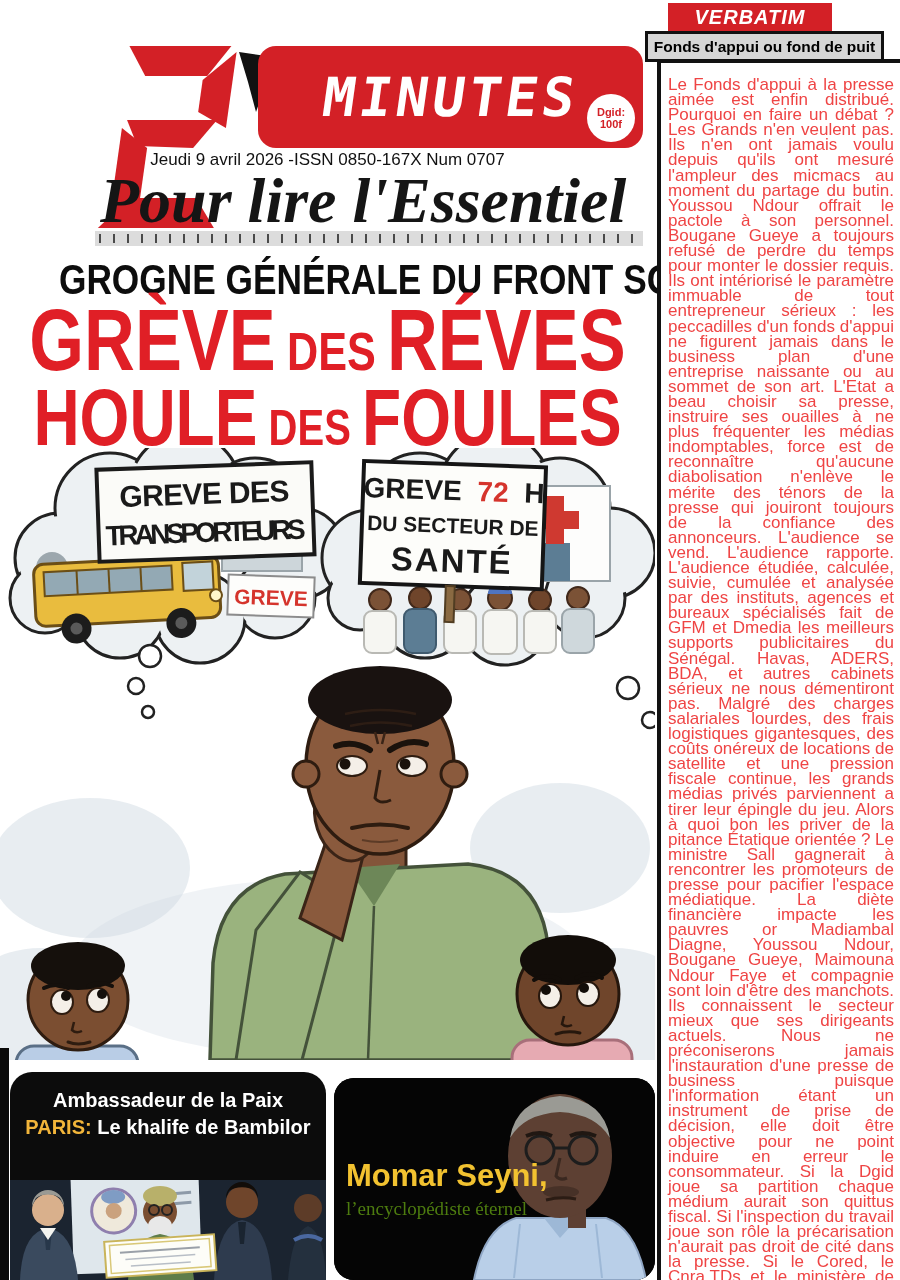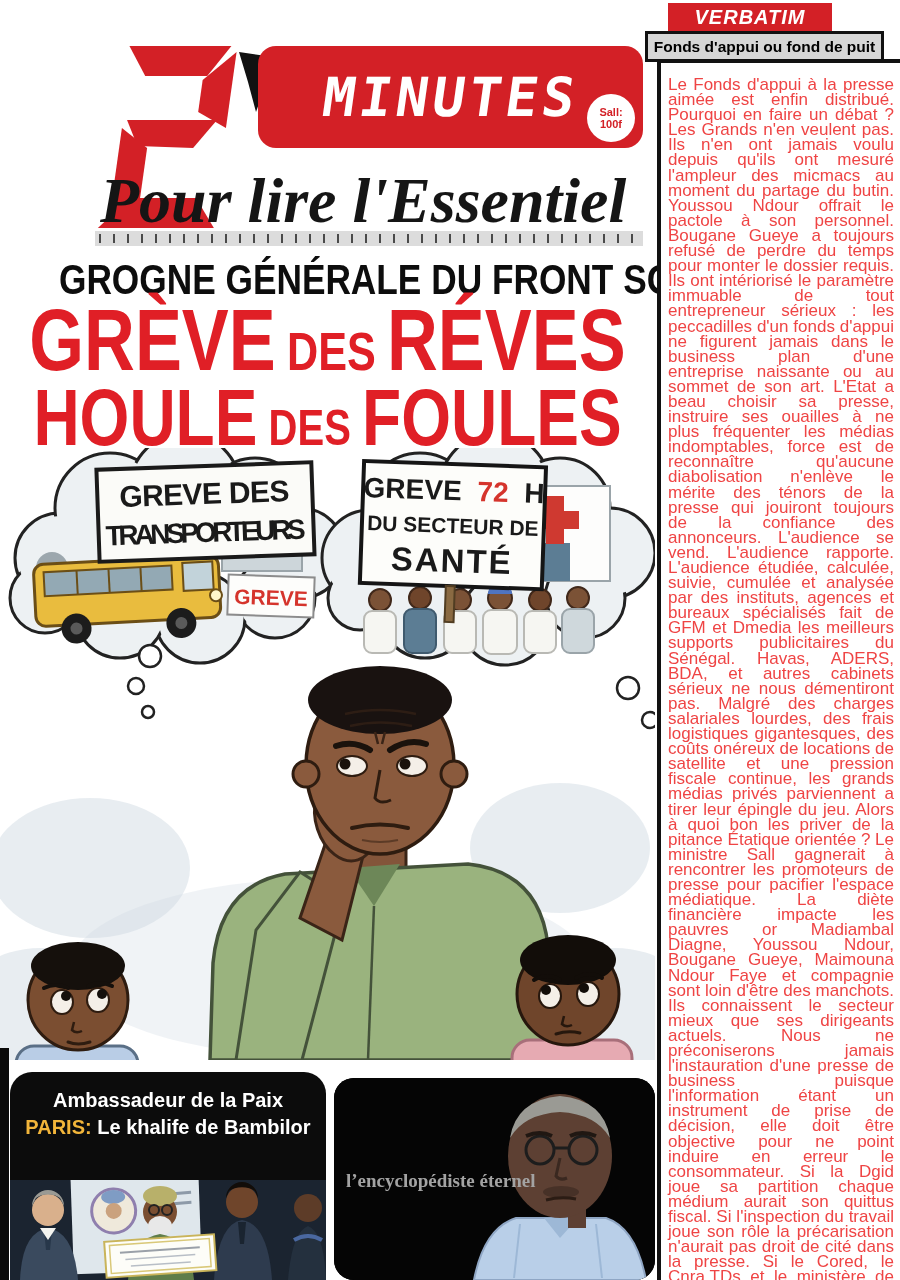--- a/index.html
+++ b/index.html
@@ -45,21 +45,21 @@
   .paris-panel{position:absolute;left:10px;top:1072px;width:316px;height:208px;background:#0c0c0c;
       border-radius:22px 22px 0 0;overflow:hidden;}
   .paris-header{padding-top:15px;text-align:center;font-weight:700;font-size:20px;line-height:27px;color:#fff;}
   .paris-tag{color:#f2b53a;}
   .paris-photo{position:absolute;left:0;bottom:0;width:316px;height:100px;}
   .momar-panel{position:absolute;left:334px;top:1078px;width:321px;height:202px;background:#000;
       border-radius:20px;overflow:hidden;}
   .momar-photo{position:absolute;left:0;top:0;width:321px;height:202px;}
   .momar-text{position:absolute;left:12px;top:80px;}
   .momar-name{color:#f2c230;font-weight:800;font-size:31px;}
-  .momar-sub{color:#a3a3a3;font-family:"Liberation Serif",serif;font-weight:700;font-size:19px;margin-top:12px;}
+  .momar-sub{color:#4d7c0f;font-family:"Liberation Serif",serif;font-weight:400;font-size:19px;margin-top:4px;}
 
   
   .verbatim-tab{position:absolute;left:668px;top:3px;width:164px;height:28px;background:#d32026;
       color:#fff;font-weight:800;font-size:20px;letter-spacing:1px;display:flex;
       align-items:center;justify-content:center;font-style:italic;}
   .verbatim-subhead{position:absolute;left:645px;top:31px;width:233px;height:25px;background:#d6d6d6;
       border:3px solid #111;color:#000;font-weight:700;font-size:15.5px;display:flex;
       align-items:center;justify-content:center;}
   .verbatim-box{position:absolute;left:657px;top:59px;width:226px;height:1205px;background:#fff;
       border:4px solid #111;padding:14px 7px 0 7px;}
@@ -80,25 +80,26 @@
       <polygon points="24,186 140,186 118,156 52,156"></polygon>
     </g>
   </svg>
   <svg class="apostrophe" viewBox="0 0 36 62">
     <polygon points="1,0 35,5 30,26 18,60 10,30" fill="#111"></polygon>
   </svg>
 
   <div class="minutes-banner">
     <span class="minutes-word">MINUTES</span>
     <div class="price-badge">
-      <span>Sall:</span>
+      <span>Dgid:</span>
       <span>100f</span>
     </div>
   </div>
 
+  <div class="dateline">Jeudi 9 avril 2026 -ISSN 0850-167X Num 0707</div>
   <div class="tagline">Pour lire l'Essentiel</div>
   <div class="ruler-strip"></div>
 
   <div class="kicker">GROGNE GÉNÉRALE DU FRONT SOCIAL</div>
   <div class="headline-line hl1">
     <span class="hl-big1">GRÈVE</span>
     <span class="hl-small1">DES</span>
     <span class="hl-big1">RÉVES</span>
   </div>
   <div class="headline-line hl2">
@@ -373,20 +374,21 @@
       <path d="M176,60 Q182,22 226,18 Q270,22 276,60 Q262,36 226,34 Q190,36 176,60 Z" fill="#9a9a94"></path>
       <circle cx="206" cy="72" r="14" fill="none" stroke="#1d1d1d" stroke-width="3"></circle>
       <circle cx="249" cy="72" r="14" fill="none" stroke="#1d1d1d" stroke-width="3"></circle>
       <line x1="220" y1="70" x2="235" y2="70" stroke="#1d1d1d" stroke-width="3"></line>
       <path d="M192,58 Q206,52 218,58 M236,58 Q248,52 262,58" stroke="#201712" stroke-width="4" fill="none"></path>
       <path d="M226,80 L222,98 Q226,103 233,100" stroke="#3a2820" stroke-width="3" fill="none"></path>
       <ellipse cx="227" cy="114" rx="18" ry="6" fill="#3f2b22" opacity=".7"></ellipse>
       <path d="M212,122 Q227,118 242,121" stroke="#2b1c14" stroke-width="3" fill="none"></path>
     </svg>
     <div class="momar-text">
+      <div class="momar-name">Momar Seyni,</div>
       <div class="momar-sub">l’encyclopédiste éternel</div>
     </div>
   </div>
 
   <div class="verbatim-tab">VERBATIM</div>
   <div class="verbatim-subhead">Fonds d'appui ou fond de puit</div>
   <div class="verbatim-box">
     <p class="verbatim-body">Le Fonds d'appui à la presse aimée est enfin distribué. Pourquoi en faire un débat ? Les Grands n'en veulent pas. Ils n'en ont jamais voulu depuis qu'ils ont mesuré l'ampleur des micmacs au moment du partage du butin. Youssou Ndour offrait le pactole à son personnel. Bougane Gueye a toujours refusé de perdre du temps pour monter le dossier requis. Ils ont intériorisé le paramètre immuable de tout entrepreneur sérieux : les peccadilles d'un fonds d'appui ne figurent jamais dans le business plan d'une entreprise naissante ou au sommet de son art. L'Etat a beau choisir sa presse, instruire ses ouailles à ne plus fréquenter les médias indomptables, force est de reconnaître qu'aucune diabolisation n'enlève le mérite des ténors de la presse qui jouiront toujours de la confiance des annonceurs. L'audience se vend. L'audience rapporte. L'audience étudiée, calculée, suivie, cumulée et analysée par des instituts, agences et bureaux spécialisés fait de GFM et Dmedia les meilleurs supports publicitaires du Sénégal. Havas, ADERS, BDA, et autres cabinets sérieux ne nous démentiront pas. Malgré des charges salariales lourdes, des frais logistiques gigantesques, des coûts onéreux de locations de satellite et une pression fiscale continue, les grands médias privés parviennent a tirer leur épingle du jeu. Alors à quoi bon les priver de la pitance Étatique orientée ? Le ministre Sall gagnerait à rencontrer les promoteurs de presse pour pacifier l'espace médiatique. La diète financière impacte les pauvres or Madiambal Diagne, Youssou Ndour, Bougane Gueye, Maimouna Ndour Faye et compagnie sont loin d'être des manchots. Ils connaissent le secteur mieux que ses dirigeants actuels. Nous ne préconiserons jamais l'instauration d'une presse de business puisque l'information étant un instrument de prise de décision, elle doit être objective pour ne point induire en erreur le consommateur. Si la Dgid joue sa partition chaque médium aurait son quittus fiscal. Si l'inspection du travail joue son rôle la précarisation n'aurait pas droit de cité dans la presse. Si le Cored, le Cnra,TDs et le ministère de tutelle s'obligeaient à faire respecter les textes, la distribution du Fonds d'appui à la presse aurait juste fait l'objet d'une répartition équitable et consensuelle. Quand ledit fonds touche le fond, tout ce que pond la presse ne tourne pas souvent rond.</p>
     <div class="verbatim-byline">Ben Makhtar</div>
   </div>

